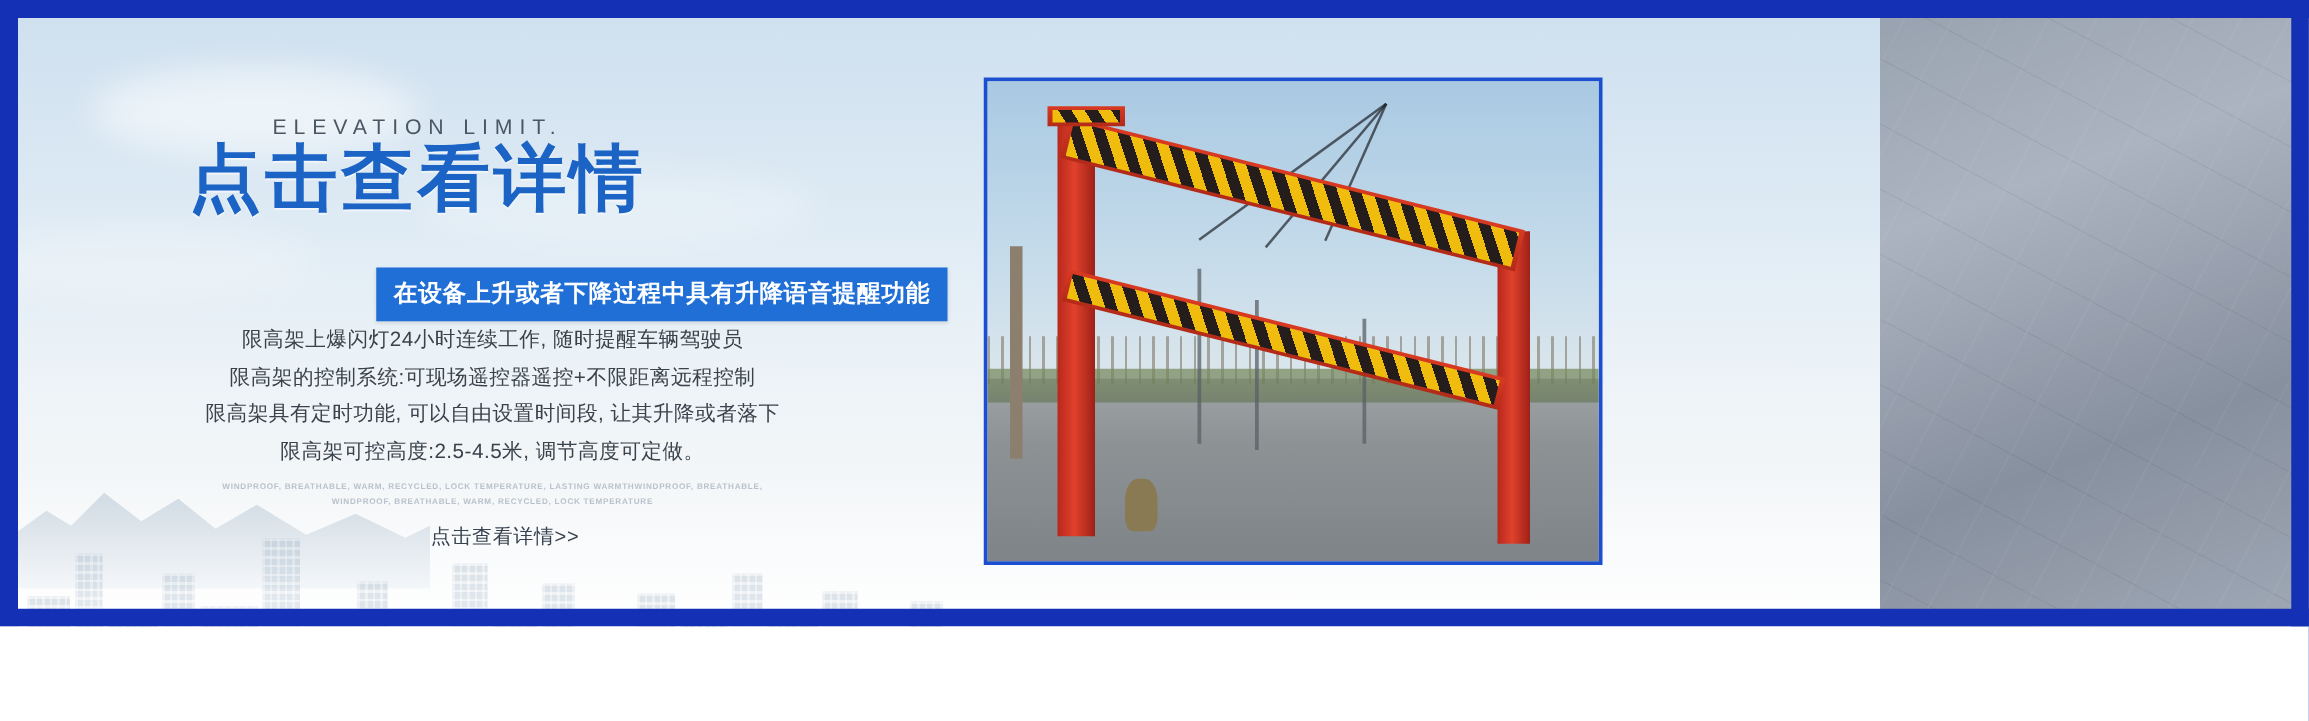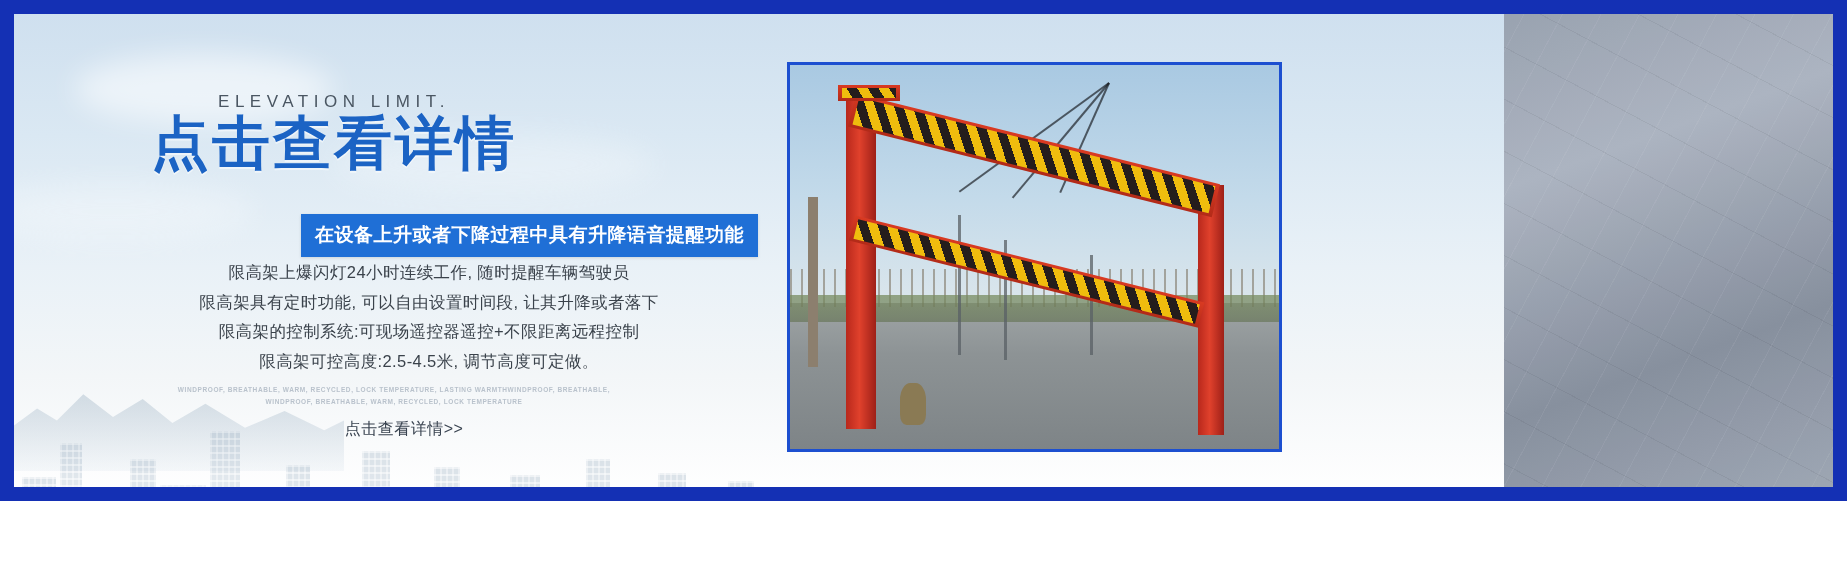--- a/index.html
+++ b/index.html
@@ -80,21 +80,21 @@
     text-shadow:0 2px 0 rgba(255,255,255,.5);
   }
   .subbar{
     position:absolute;left:287px;top:200px;
     background:#1f6fd6;color:#fff;
     font-size:19px;font-weight:700;letter-spacing:.5px;
     padding:8px 14px 9px 14px;white-space:nowrap;
     box-shadow:0 1px 3px rgba(0,0,0,.12);
   }
   .bullets{
-    position:absolute;left:0;top:243px;width:760px;margin-left:35px;
+    position:absolute;left:0;top:243px;width:760px;
   }
   .bullet{
     text-align:center;font-size:16.5px;color:#3a424b;font-weight:500;
     line-height:1;padding:7px 0 6px 0;letter-spacing:.4px;
   }
   .microtext{
     position:absolute;left:0;top:370px;width:760px;text-align:center;
     color:#b9c2cc;font-size:6.5px;letter-spacing:.6px;line-height:1.9;
     font-weight:700;
   }
@@ -186,22 +186,22 @@
     </div>
     <div class="road"></div>
 
     <div class="copy">
       <div class="eyebrow">ELEVATION LIMIT.</div>
       <div class="headline">点击查看详情</div>
       <div class="subbar">在设备上升或者下降过程中具有升降语音提醒功能</div>
 
       <div class="bullets">
         <div class="bullet">限高架上爆闪灯24小时连续工作, 随时提醒车辆驾驶员</div>
+        <div class="bullet">限高架的控制系统:可现场遥控器遥控+不限距离远程控制</div>
         <div class="bullet">限高架具有定时功能, 可以自由设置时间段, 让其升降或者落下</div>
-        <div class="bullet">限高架的控制系统:可现场遥控器遥控+不限距离远程控制</div>
         <div class="bullet">限高架可控高度:2.5-4.5米, 调节高度可定做。</div>
       </div>
 
       <div class="microtext">
         <div>WINDPROOF, BREATHABLE, WARM, RECYCLED, LOCK TEMPERATURE, LASTING WARMTHWINDPROOF, BREATHABLE,</div>
         <div>WINDPROOF, BREATHABLE, WARM, RECYCLED, LOCK TEMPERATURE</div>
       </div>
 
       <div class="cta">点击查看详情&gt;&gt;</div>
     </div>

